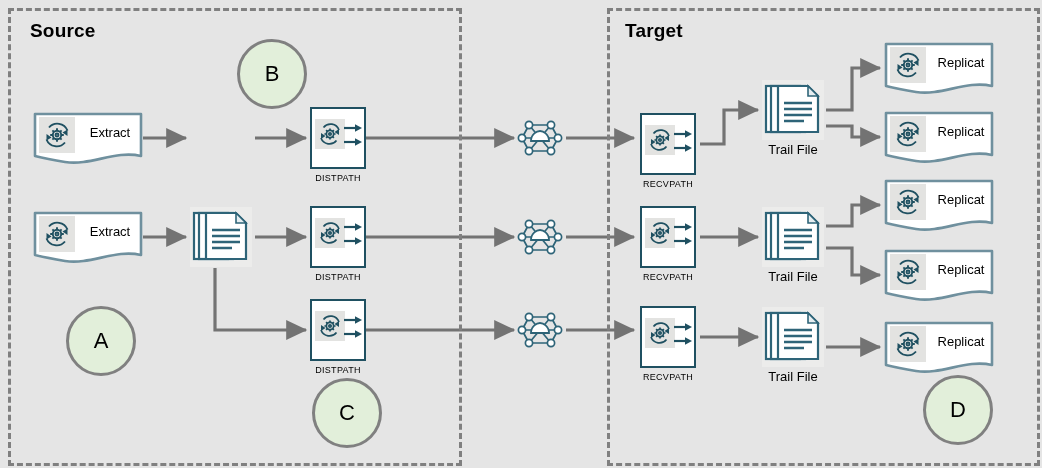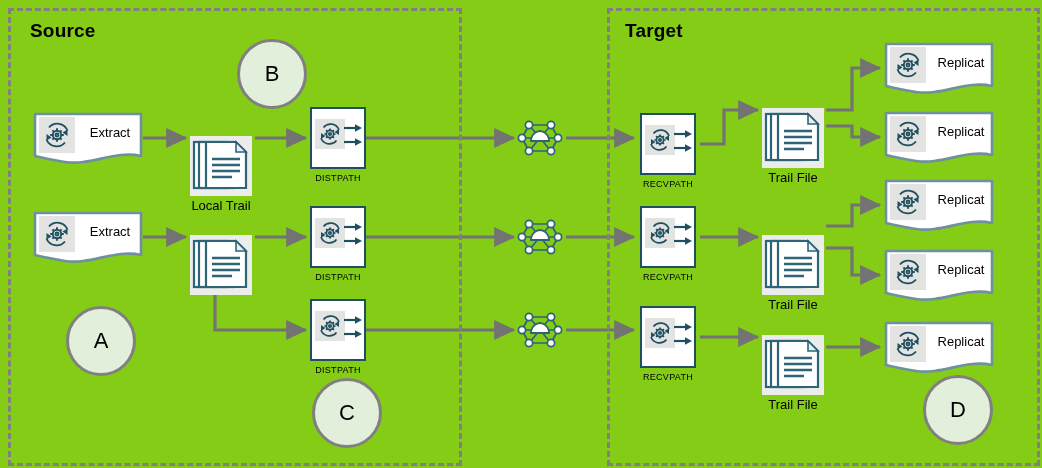--- a/index.html
+++ b/index.html
@@ -1,17 +1,17 @@
 <!DOCTYPE html>
 <html><head>
 <meta charset="utf-8">
 <style>
   html,body{margin:0;padding:0;background:#ffffff;}
   body{font-family:"Liberation Sans",sans-serif;}
-  #stage{position:relative;width:1042px;height:468px;background:#84cc16;overflow:hidden;}
+  #stage{position:relative;width:1042px;height:468px;background:#e5e5e5;overflow:hidden;}
   #wire{position:absolute;left:0;top:0;width:1042px;height:468px;}
 
   
   .zone{position:absolute;border:3px dashed #808080;background:transparent;}
   .zone-title{position:absolute;font-weight:bold;font-size:19px;color:#000;letter-spacing:.2px;}
 
   
   .card{position:absolute;width:110px;height:52px;text-align:center;}
   .card .shape{position:absolute;left:0;top:0;width:110px;height:52px;}
   .card .ico{position:absolute;left:6px;top:5px;width:36px;height:36px;background:#e3e3e1;}
@@ -21,21 +21,21 @@
   
   .pbox{position:absolute;width:56px;height:62px;}
   .pbox .frame{position:absolute;left:0;top:0;width:56px;height:62px;
                border:2.5px solid #1f5061;background:#fff;box-sizing:border-box;}
   .pbox .ico{position:absolute;left:5px;top:12px;width:30px;height:30px;background:#e3e3e1;}
   .pbox .arr{position:absolute;right:3px;top:13px;width:20px;height:30px;}
   .pbox .cap{position:absolute;left:-18px;top:66px;width:92px;text-align:center;
              font-size:9px;color:#000;letter-spacing:.3px;}
 
   
-  .trail{position:absolute;width:62px;height:60px;margin-top:28px;}
+  .trail{position:absolute;width:62px;height:60px;}
   .trail .ico{position:absolute;left:0;top:0;width:62px;height:60px;background:#ececeb;}
   .trail .cap{position:absolute;left:-24px;top:62px;width:110px;text-align:center;
               font-size:13px;color:#000;white-space:nowrap;}
 
   
   .net{position:absolute;width:46px;height:44px;}
 
   
   .circ{position:absolute;width:70px;height:70px;border-radius:50%;
         background:#e2efda;border:3px solid #808080;box-sizing:border-box;}
@@ -146,36 +146,20 @@
           <circle cx="18" cy="18" r="1.5"></circle>
           <path d="M18,11.2 L18,13.5 M18,22.5 L18,24.8 M11.2,18 L13.5,18 M22.5,18 L24.8,18
                    M13.4,13.4 L14.9,14.9 M21.1,21.1 L22.6,22.6
                    M22.6,13.4 L21.1,14.9 M14.9,21.1 L13.4,22.6"></path>
         </g>
       </svg>
     </div>
     <div class="lbl">Extract</div>
   </div>
 
-  <div class="trail" style="left:190px;top:108px;">
-    <div class="ico">
-      <svg viewBox="0 0 62 60" width="62" height="60">
-        <g fill="#ffffff" stroke="#2e6478" stroke-width="2.2">
-          <rect x="4" y="6" width="34" height="46"></rect>
-          <rect x="9" y="6" width="34" height="46"></rect>
-          <path d="M16,6 L46,6 L56,16 L56,52 L16,52 Z"></path>
-        </g>
-        <path d="M46,6 L56,16 L46,16 Z" fill="#e6eef1" stroke="#2e6478" stroke-width="1.6"></path>
-        <g stroke="#2e6478" stroke-width="2.4" stroke-linecap="butt">
-          <path d="M22,23 L50,23 M22,29 L50,29 M22,35 L50,35 M22,41 L42,41"></path>
-        </g>
-      </svg>
-    </div>
-    <div class="cap">Local Trail</div>
-  </div>
 
   <div class="trail" style="left:190px;top:207px;">
     <div class="ico">
       <svg viewBox="0 0 62 60" width="62" height="60">
         <g fill="#ffffff" stroke="#2e6478" stroke-width="2.2">
           <rect x="4" y="6" width="34" height="46"></rect>
           <rect x="9" y="6" width="34" height="46"></rect>
           <path d="M16,6 L46,6 L56,16 L56,52 L16,52 Z"></path>
         </g>
         <path d="M46,6 L56,16 L46,16 Z" fill="#e6eef1" stroke="#2e6478" stroke-width="1.6"></path>

